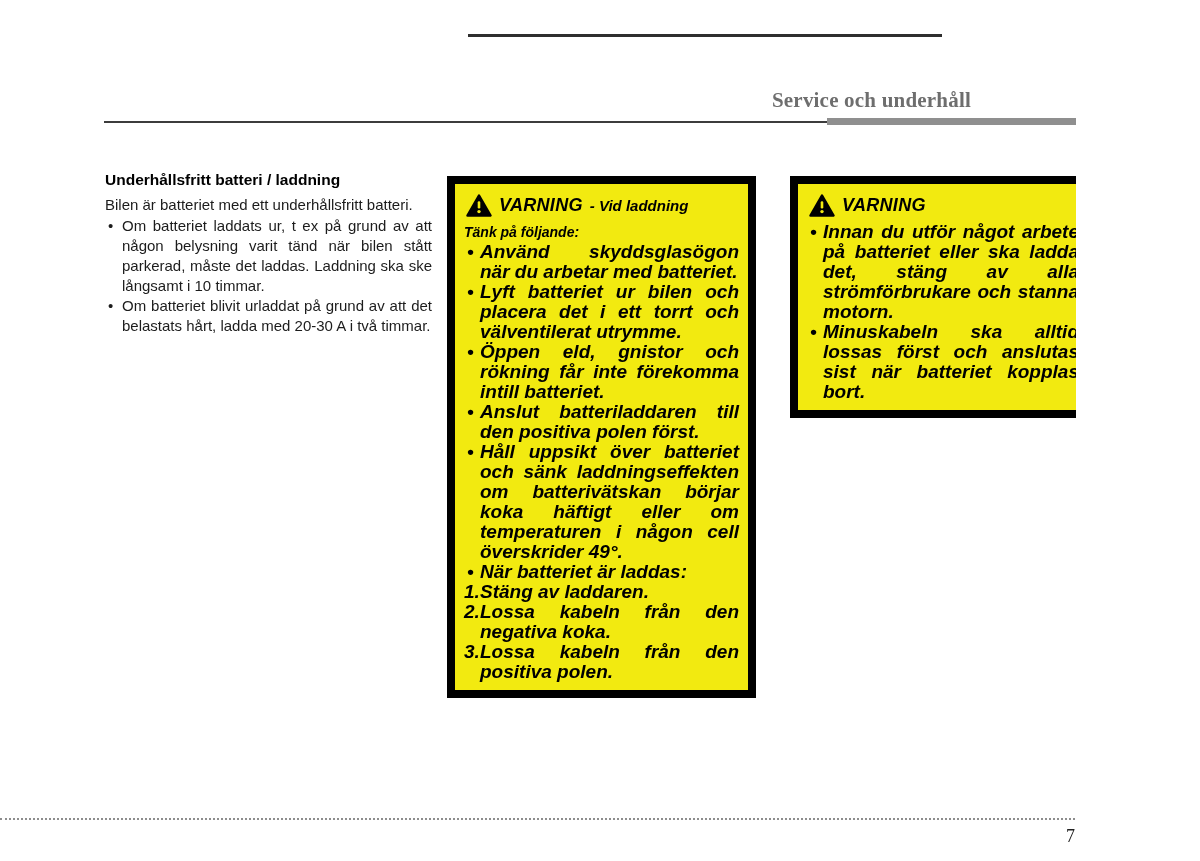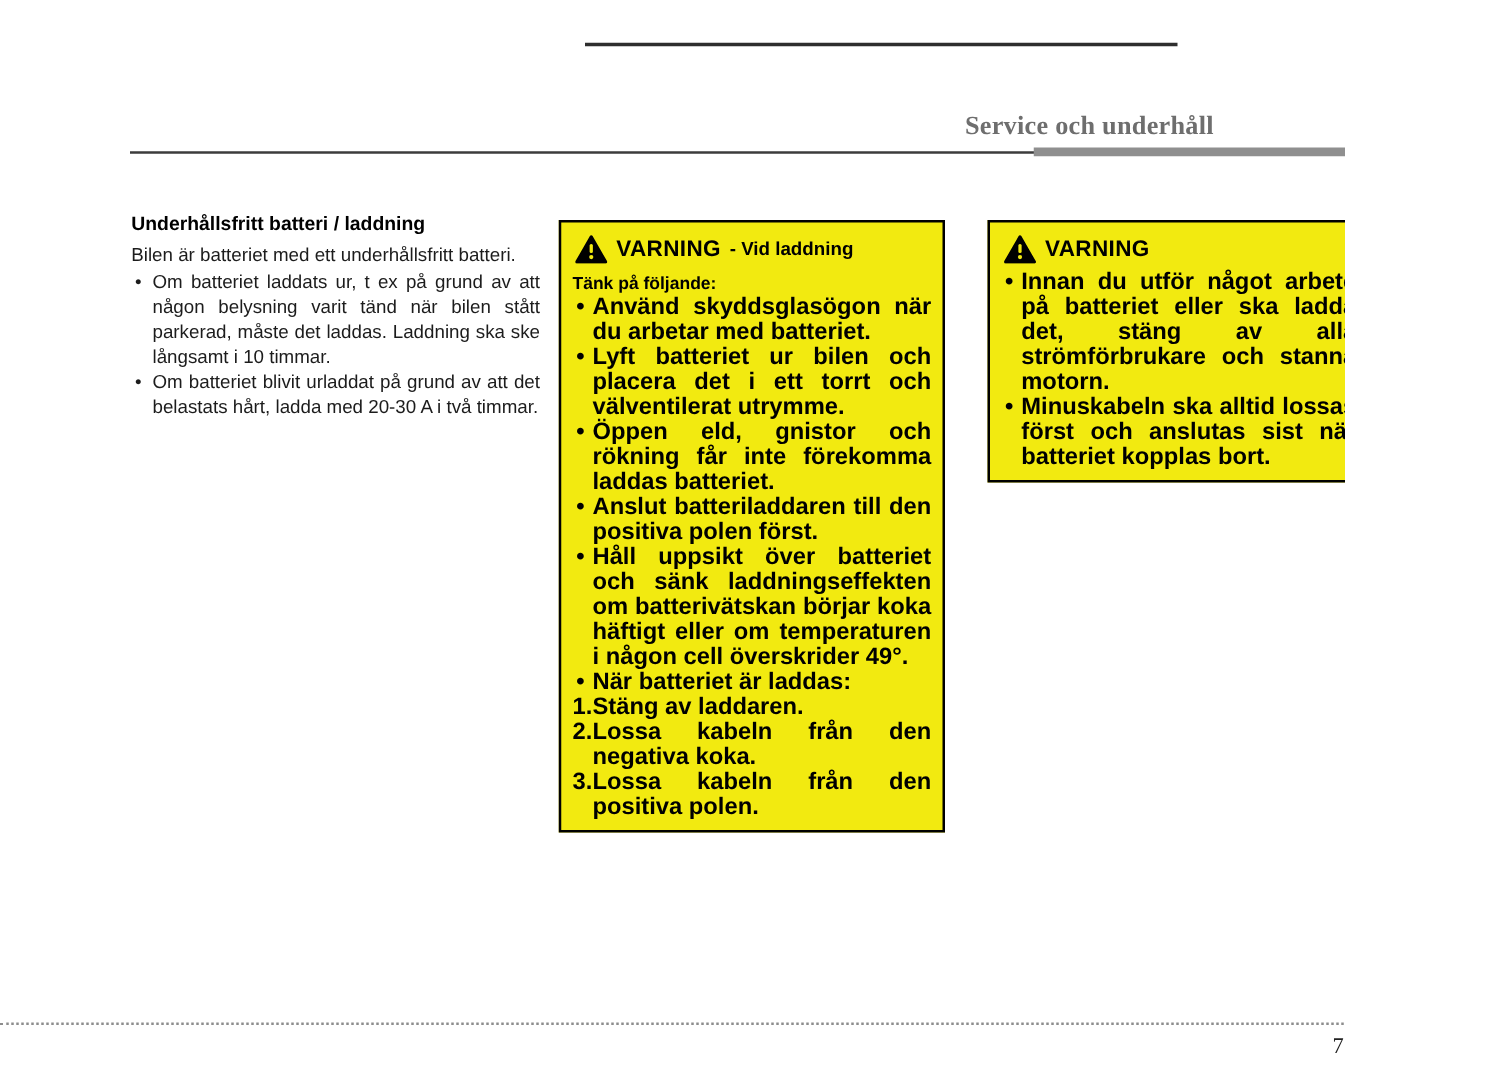--- a/index.html
+++ b/index.html
@@ -37,22 +37,23 @@
   .left-col p { font-size: 15px; line-height: 20px; text-align: justify; color: #1c1c1c; margin-bottom: 1px; }
   .plain-list { list-style: none; }
   .plain-list li {
     position: relative; padding-left: 17px;
     font-size: 15px; line-height: 20px; text-align: justify; color: #1c1c1c;
   }
   .plain-list li::before { content: "•"; position: absolute; left: 3px; }
   .warnbox {
     position: absolute;
     background: #f2ea10;
-    border: 2px solid #000000;
+    border: 8px solid #000000;
     padding: 8px 9px;
+    font-style: italic;
   }
   .warnbox.mid { left: 447px; top: 142px; width: 309px; min-height: 478px; }
   .warnbox.rightbox { left: 790px; top: 142px; width: 306px; min-height: 184px; }
   .warn-title { display: flex; align-items: center; gap: 7px; margin: 2px 0 5px 2px; }
   .warn-word { font-size: 18px; font-weight: bold; letter-spacing: 0.3px; color: #000; }
   .warn-suffix { font-size: 15px; font-weight: bold; color: #000; }
   .warn-lead { font-size: 14px; font-weight: bold; line-height: 20px; color: #000; }
   .warn-list, .num-list { list-style: none; }
   .warn-list li, .num-list li {
     position: relative; padding-left: 16px;
@@ -107,21 +108,21 @@
           <circle cx="13" cy="17.6" r="1.7" fill="#f2ea10"></circle>
         </svg>
       </span>
       <span class="warn-word">VARNING</span>
       <span class="warn-suffix">- Vid laddning</span>
     </div>
     <div class="warn-lead">Tänk på följande:</div>
     <ul class="warn-list">
       <li>Använd skyddsglasögon när du arbetar med batteriet.</li>
       <li>Lyft batteriet ur bilen och placera det i ett torrt och välventilerat utrymme.</li>
-      <li>Öppen eld, gnistor och rökning får inte förekomma laddas batteriet.</li>
+      <li>Öppen eld, gnistor och rökning får inte förekomma intill batteriet.</li>
       <li>Anslut batteriladdaren till den positiva polen först.</li>
       <li>Håll uppsikt över batteriet och sänk laddningseffekten om batterivätskan börjar koka häftigt eller om temperaturen i någon cell överskrider 49°.</li>
       <li>När batteriet är laddas:</li>
     </ul>
     <ol class="num-list">
       <li>
         <span class="num">1.</span>
         <span>Stäng av laddaren.</span>
       </li>
       <li>

